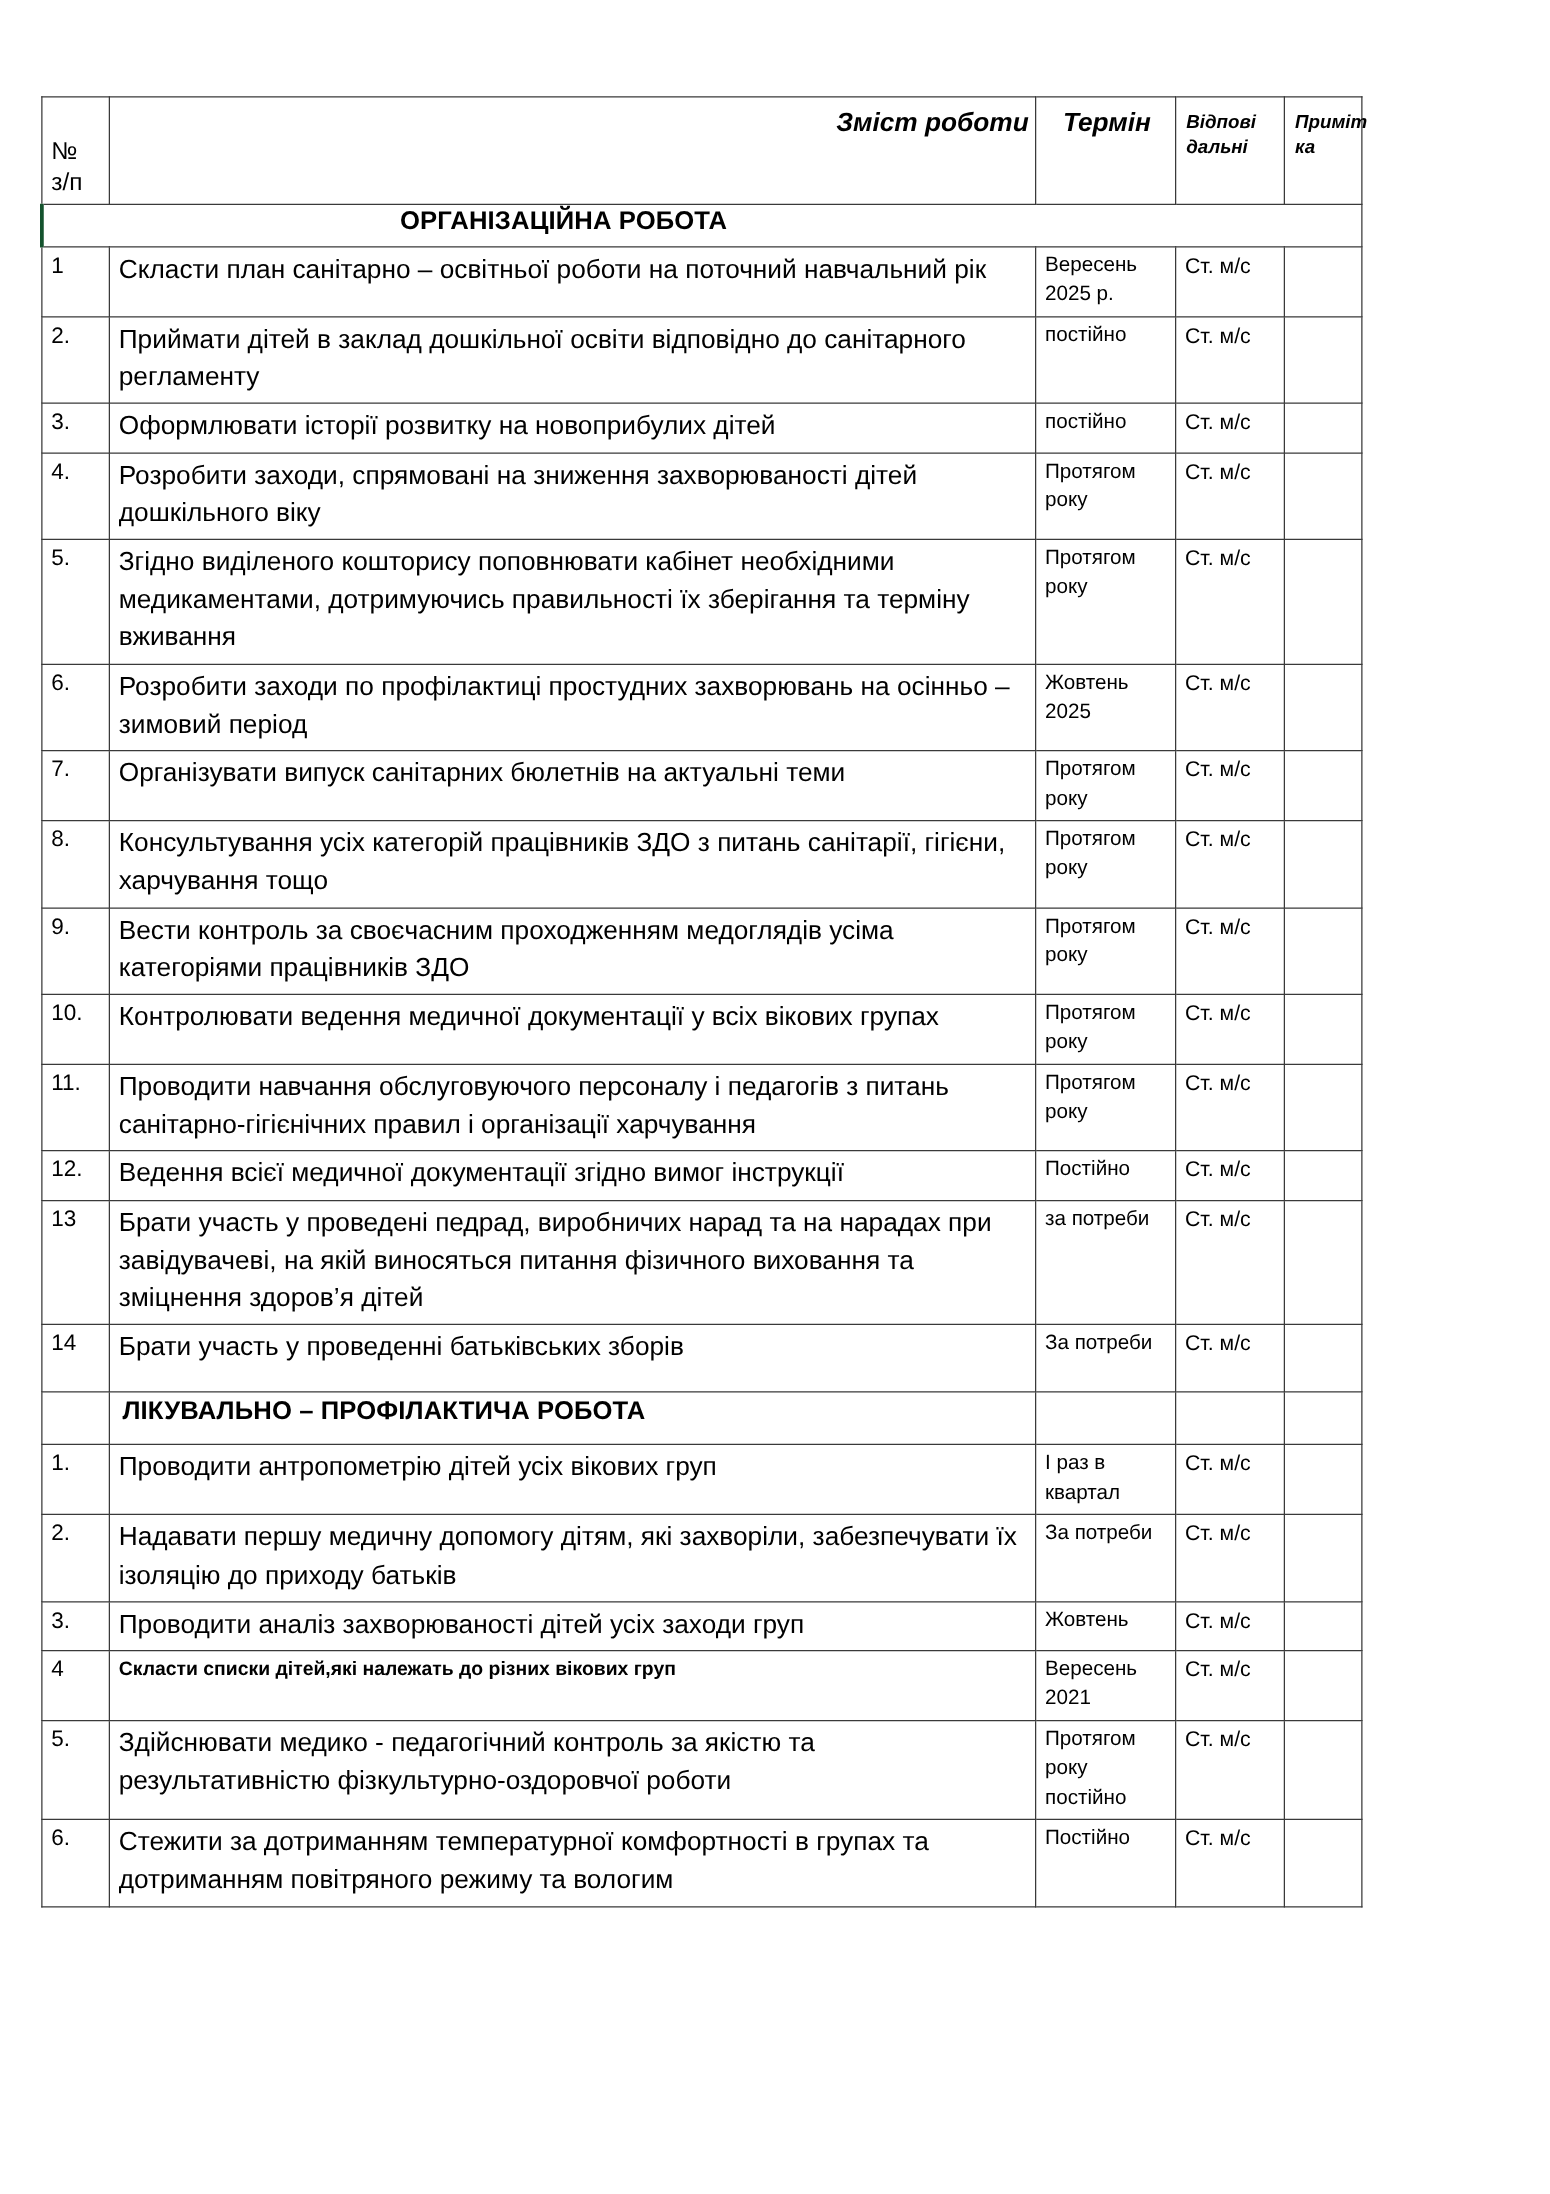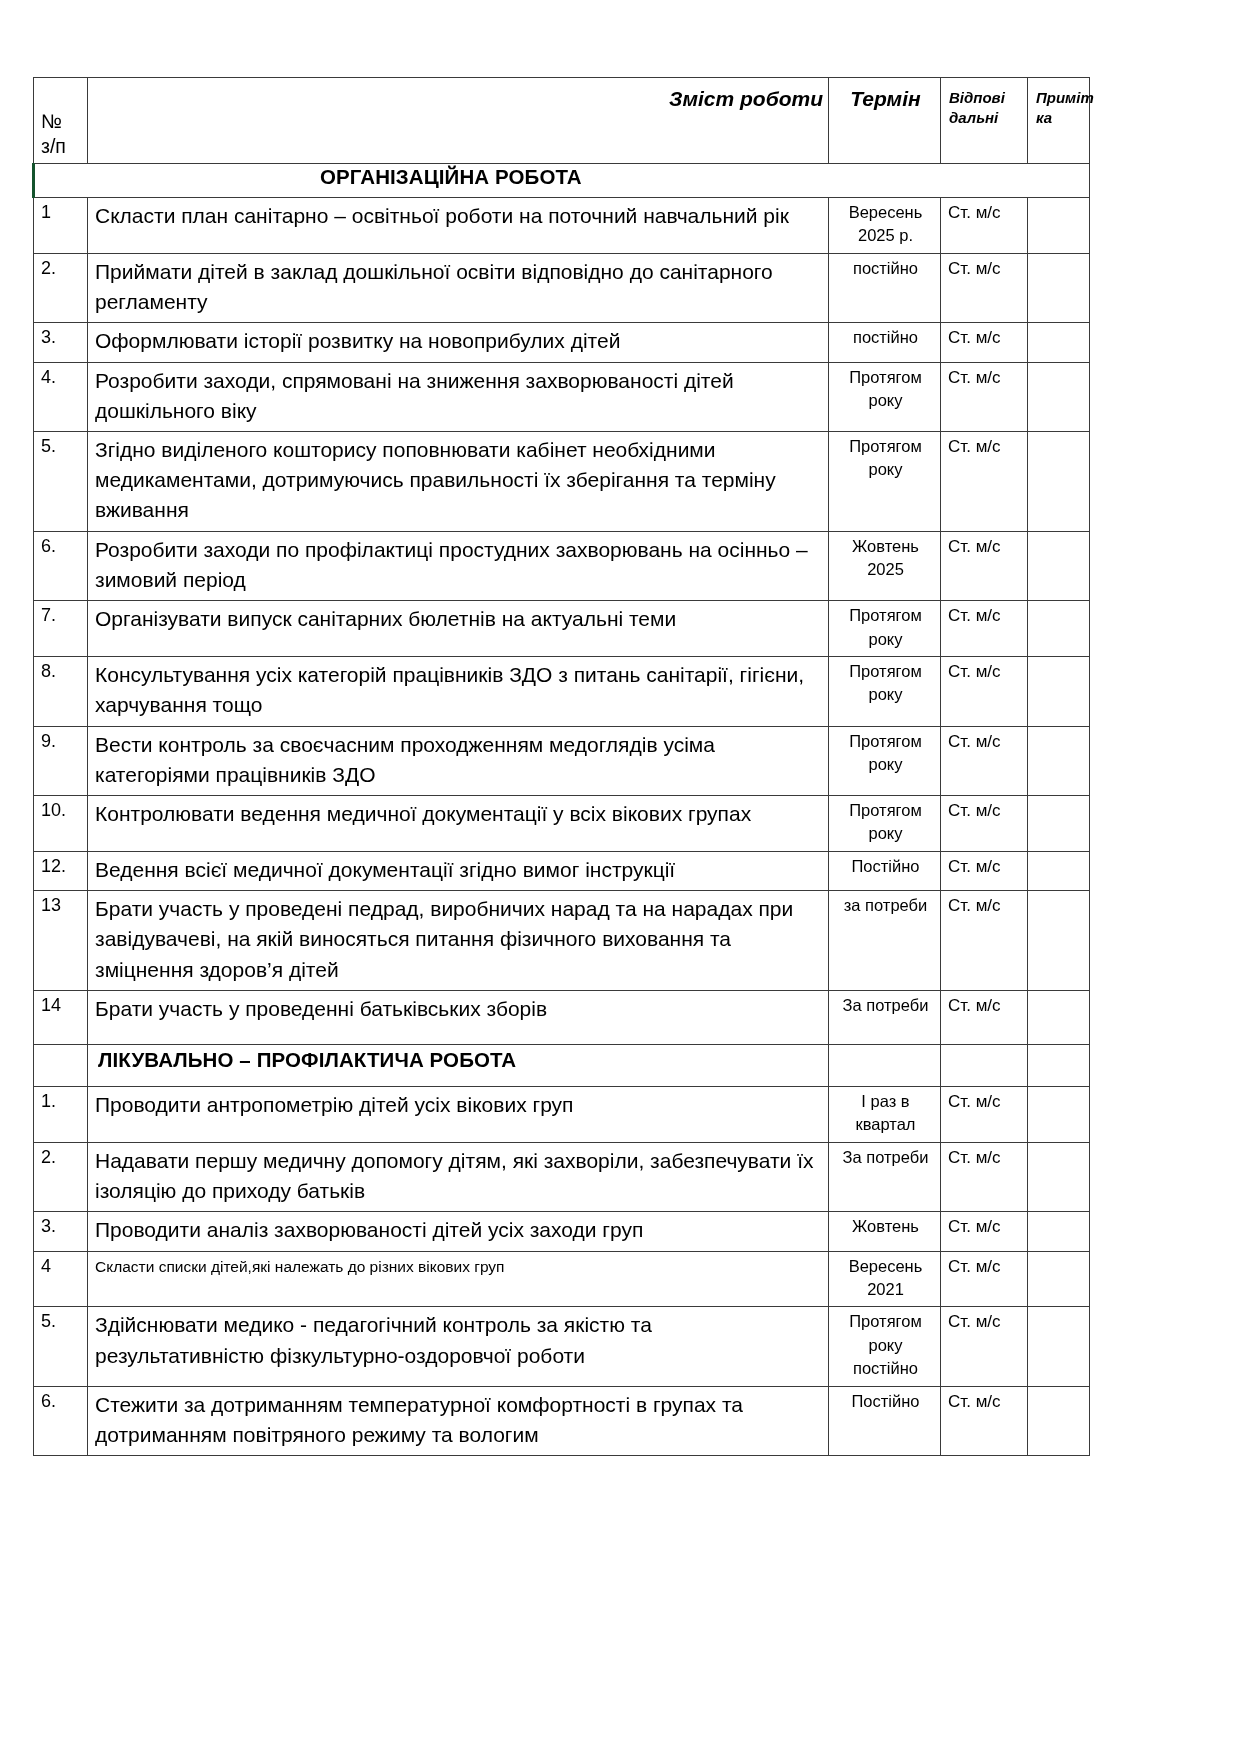--- a/index.html
+++ b/index.html
@@ -121,27 +121,27 @@
     font-size: 21px;
     line-height: 1.44;
     padding-top: 3px;
     padding-left: 9px;
     padding-right: 6px;
   }
   .body-cell.small {
     font-size: 15.5px;
     line-height: 1.3;
     padding-top: 5px;
+    font-weight: bold;
   }
   .term {
     font-size: 16.5px;
     line-height: 1.42;
     padding-top: 6px;
     padding-left: 7px;
-    text-align: center;
   }
   .resp {
     font-size: 17px;
     line-height: 1.4;
     padding-top: 6px;
     padding-left: 8px;
     white-space: nowrap;
   }
   .note { }
 
@@ -238,20 +238,27 @@
           <td class="note"></td>
         </tr>
         <tr class="r">
           <td class="num">10.</td>
           <td class="body-cell">Контролювати ведення медичної документації у всіх вікових групах</td>
           <td class="term">Протягом року</td>
           <td class="resp">Ст. м/с</td>
           <td class="note"></td>
         </tr>
         <tr class="r">
+          <td class="num">11.</td>
+          <td class="body-cell">Проводити навчання обслуговуючого персоналу і педагогів з питань санітарно-гігієнічних правил і організації харчування</td>
+          <td class="term">Протягом року</td>
+          <td class="resp">Ст. м/с</td>
+          <td class="note"></td>
+        </tr>
+        <tr class="r">
           <td class="num">12.</td>
           <td class="body-cell">Ведення всієї медичної документації згідно вимог інструкції</td>
           <td class="term">Постійно</td>
           <td class="resp">Ст. м/с</td>
           <td class="note"></td>
         </tr>
         <tr class="r">
           <td class="num">13</td>
           <td class="body-cell">Брати участь у проведені педрад, виробничих нарад та на нарадах при завідувачеві, на якій виносяться питання фізичного виховання та зміцнення здоров’я дітей</td>
           <td class="term">за потреби</td>

